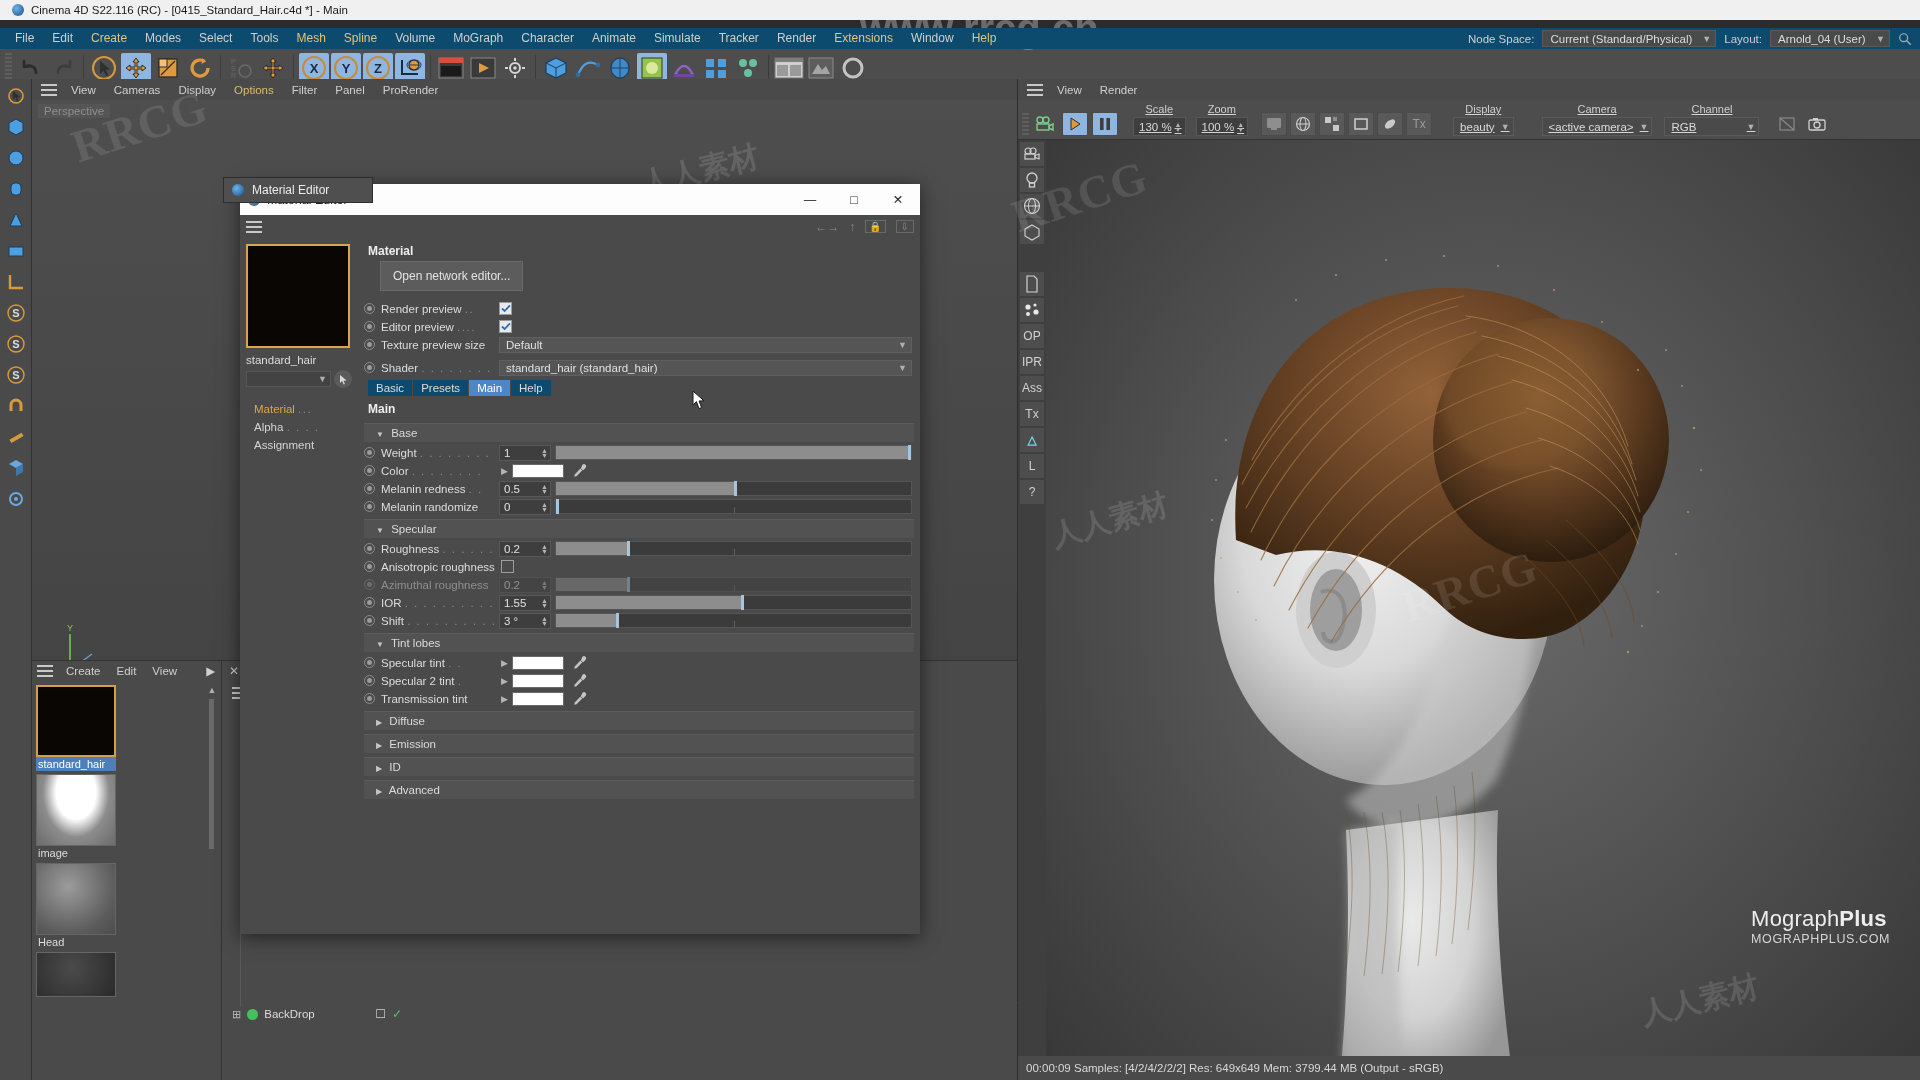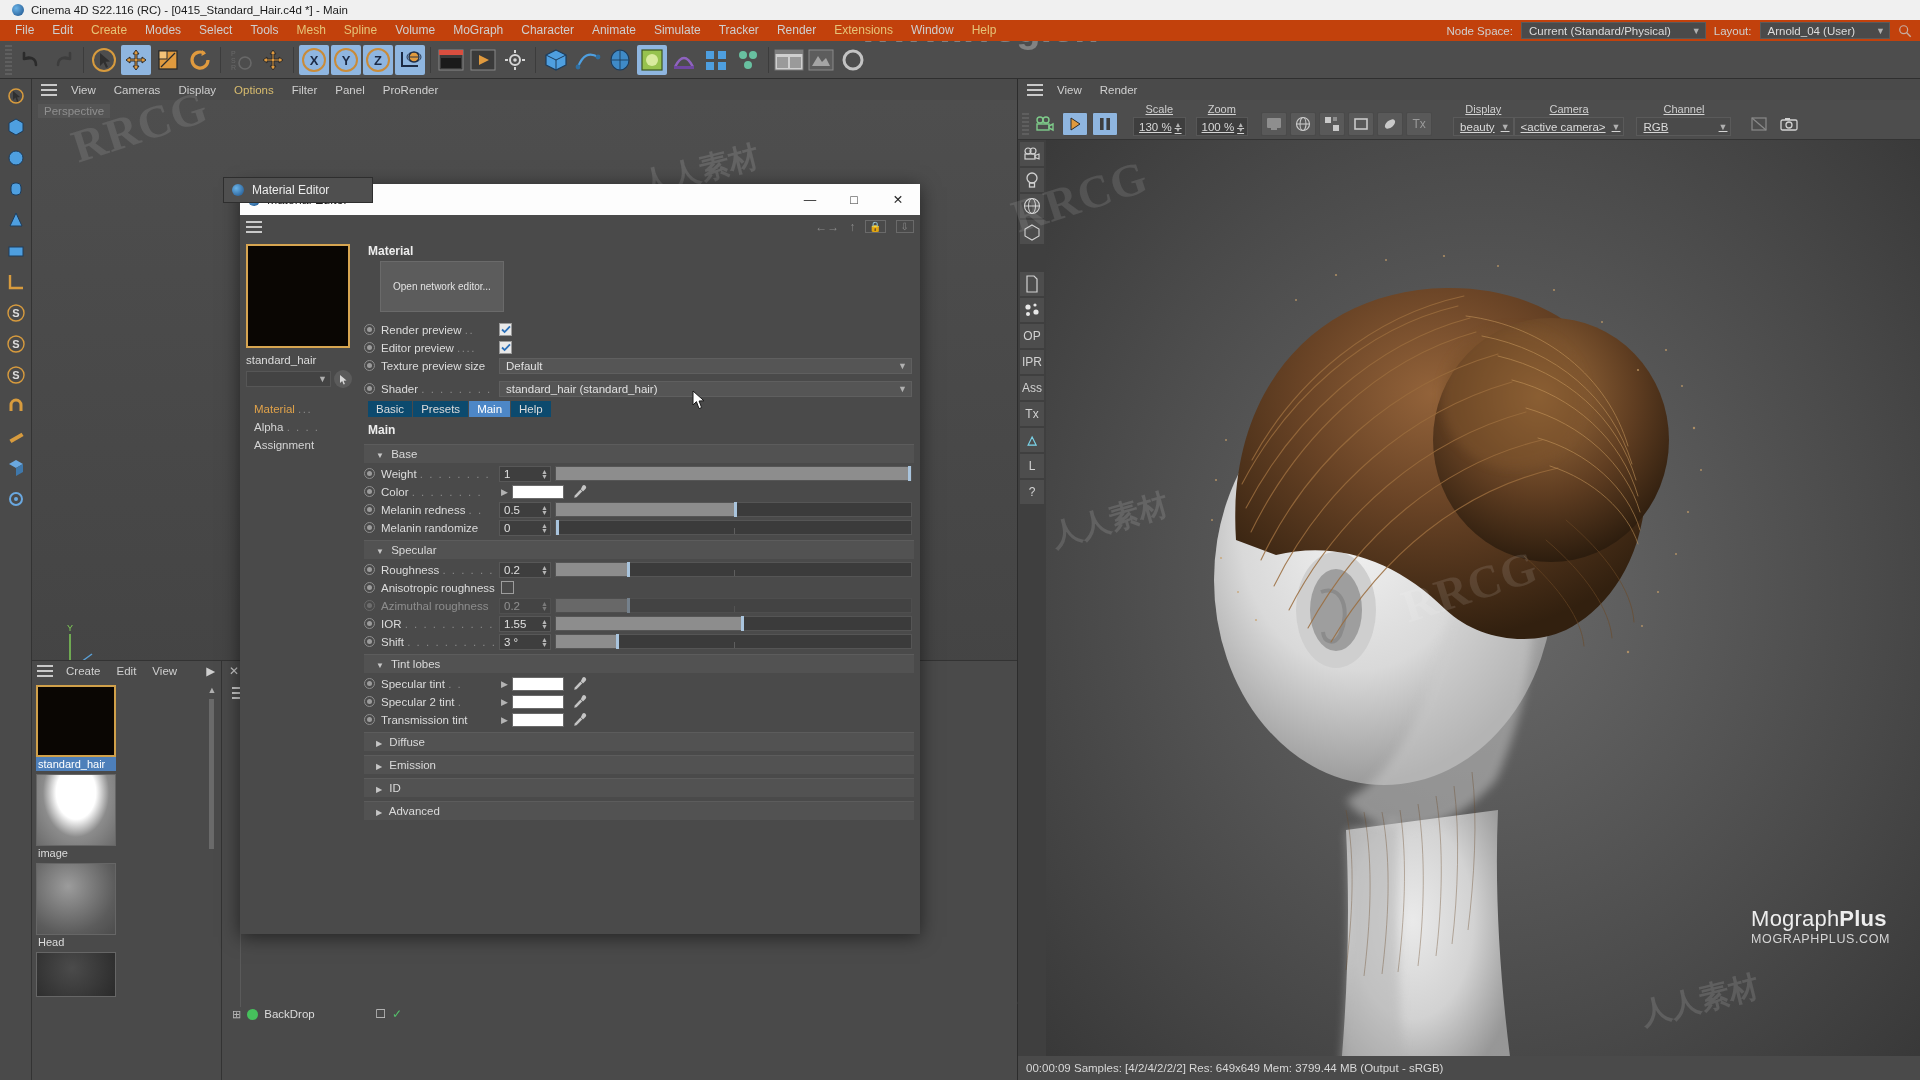--- a/index.html
+++ b/index.html
@@ -14,31 +14,31 @@
     height:20px; background:#f0f0f0; color:#1a1a1a;
     display:flex; align-items:center; padding-left:12px; font-size:11.5px;
   }
   .c4d-logo {
     width:12px;height:12px;border-radius:50%;
     background:radial-gradient(circle at 35% 35%,#6ab3e8,#1b4f87);
     margin-right:7px; flex:none;
   }
   
   #menubar {
-    height:21px; background:#c2410c; display:flex; align-items:center;
-    padding-left:6px; position:relative; z-index:5;
+    height:21px; background:#0c4a6e; display:flex; align-items:center;
+    padding-left:6px; position:relative; z-index:5;margin-top:8px;
   }
   #menubar .mi { padding:0 9px; font-size:12px; color:#cfcfcf; line-height:21px; white-space:nowrap; }
   #menubar .mi.hl { color:#e5c478; }
   #menubar-right { margin-left:auto; display:flex; align-items:center; gap:8px; padding-right:8px; }
   .ns-label { color:#cfcfcf; font-size:11.5px; }
   .ns-select {
     background:#4a4a4a; border:1px solid #5a5a5a; color:#dcdcdc;
     height:17px; display:flex; align-items:center; padding:0 4px 0 7px;
-    font-size:11.5px; min-width:120px; justify-content:space-between; gap:21px;
+    font-size:11.5px; min-width:120px; justify-content:space-between; gap:10px;
   }
   .chev { font-size:9px; color:#b0b0b0; }
   .srch-ico { width:14px;height:14px;opacity:.8; }
   
   #toolbar {
     height:38px; background:#4d4d4d; display:flex; align-items:center;
     border-bottom:1px solid #2f2f2f; padding-left:2px; position:relative;
   }
   .grip { width:7px; height:30px; background:
       repeating-linear-gradient(to bottom,#6d6d6d 0 2px,transparent 2px 4px);
@@ -167,22 +167,22 @@
   .me-prevrow .dd { flex:1; height:16px; background:#434343; border:1px solid #565656;
       display:flex; align-items:center; justify-content:flex-end; padding-right:3px; }
   .me-prevrow .cursorbtn { width:18px;height:18px;border-radius:50%;background:#5b5b5b;
       display:flex;align-items:center;justify-content:center; }
   .me-navlist { margin-top:12px; }
   .me-navlist .it { font-size:11.5px; color:#d4d4d4; padding:3px 0 3px 8px; }
   .me-navlist .it.active { color:#e0a24a; }
   #me-right { flex:1; background:#4a4a4a; overflow:hidden; position:relative; }
   .me-sec-title { font-size:12px; font-weight:bold; color:#ededed; padding:6px 0 3px 10px; }
   .btn {
-    background:#5c5c5c; border:1px solid #6a6a6a; color:#e2e2e2; font-size:10px;
-    padding:19px 12px; display:inline-block; margin-left:22px;
+    background:#5c5c5c; border:1px solid #6a6a6a; color:#e2e2e2; font-size:12px;
+    padding:7px 12px; display:inline-block; margin-left:22px;
   }
   .prow { display:flex; align-items:center; height:17px; margin:1px 0 1px 6px; }
   .prow.dim { opacity:.45; }
   .radio { width:11px;height:11px;border-radius:50%;border:1.5px solid #8e8e8e;
      background:#4a4a4a; flex:none; margin-right:6px; position:relative; }
   .radio::after { content:""; position:absolute; left:2px; top:2px; width:5px;height:5px;
      border-radius:50%; background:#9b9b9b; }
   .plabel { font-size:11.5px; color:#dcdcdc; width:118px; flex:none;
      white-space:nowrap; overflow:hidden; }
   .plabel.orange { color:#e0a24a; }
@@ -756,21 +756,21 @@
             <span style="font-size:12px;color:#9a9a9a">Tx</span>
           </div>
       </div>
       <div class="tool-col" style="margin-left:20px;padding-bottom:3px">
         <span class="tool-cap">Display</span>
         <span class="drop-sm" style="min-width:60px">
           <span>beauty</span>
           <span class="chev">▼</span>
         </span>
       </div>
-      <div class="tool-col" style="margin-left:0;padding-bottom:3px">
+      <div class="tool-col" style="margin-left:28px;padding-bottom:3px">
         <span class="tool-cap">Camera</span>
         <span class="drop-sm" style="min-width:110px">
           <span>&lt;active camera&gt;</span>
           <span class="chev">▼</span>
         </span>
       </div>
       <div class="tool-col" style="margin-left:12px;padding-bottom:3px">
         <span class="tool-cap">Channel</span>
         <span class="drop-sm" style="min-width:95px">
           <span>RGB</span>

